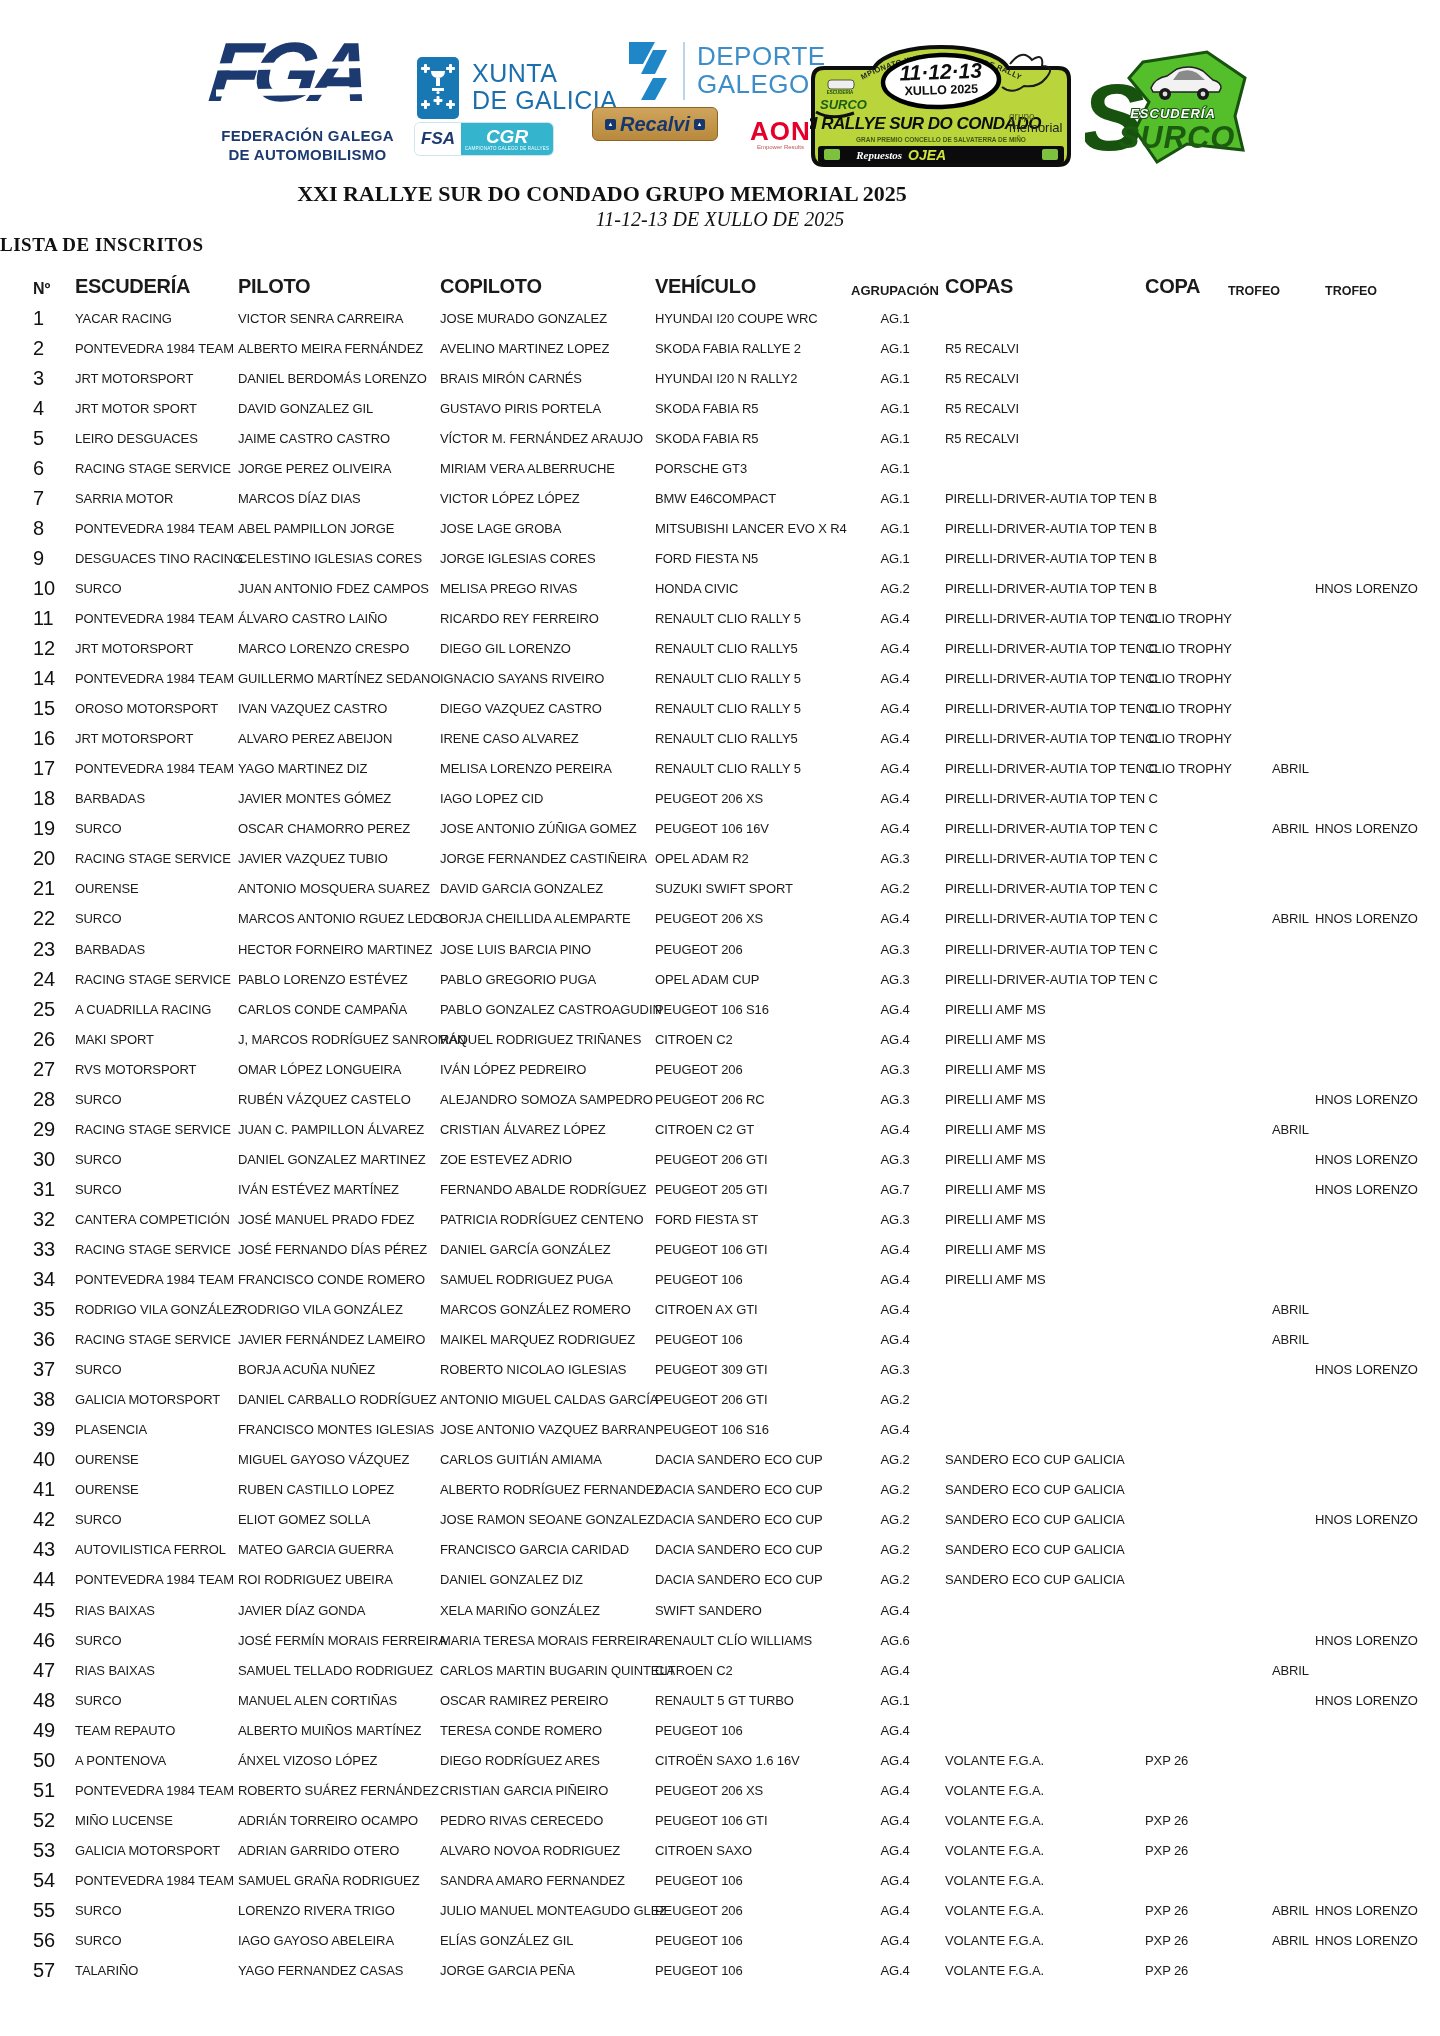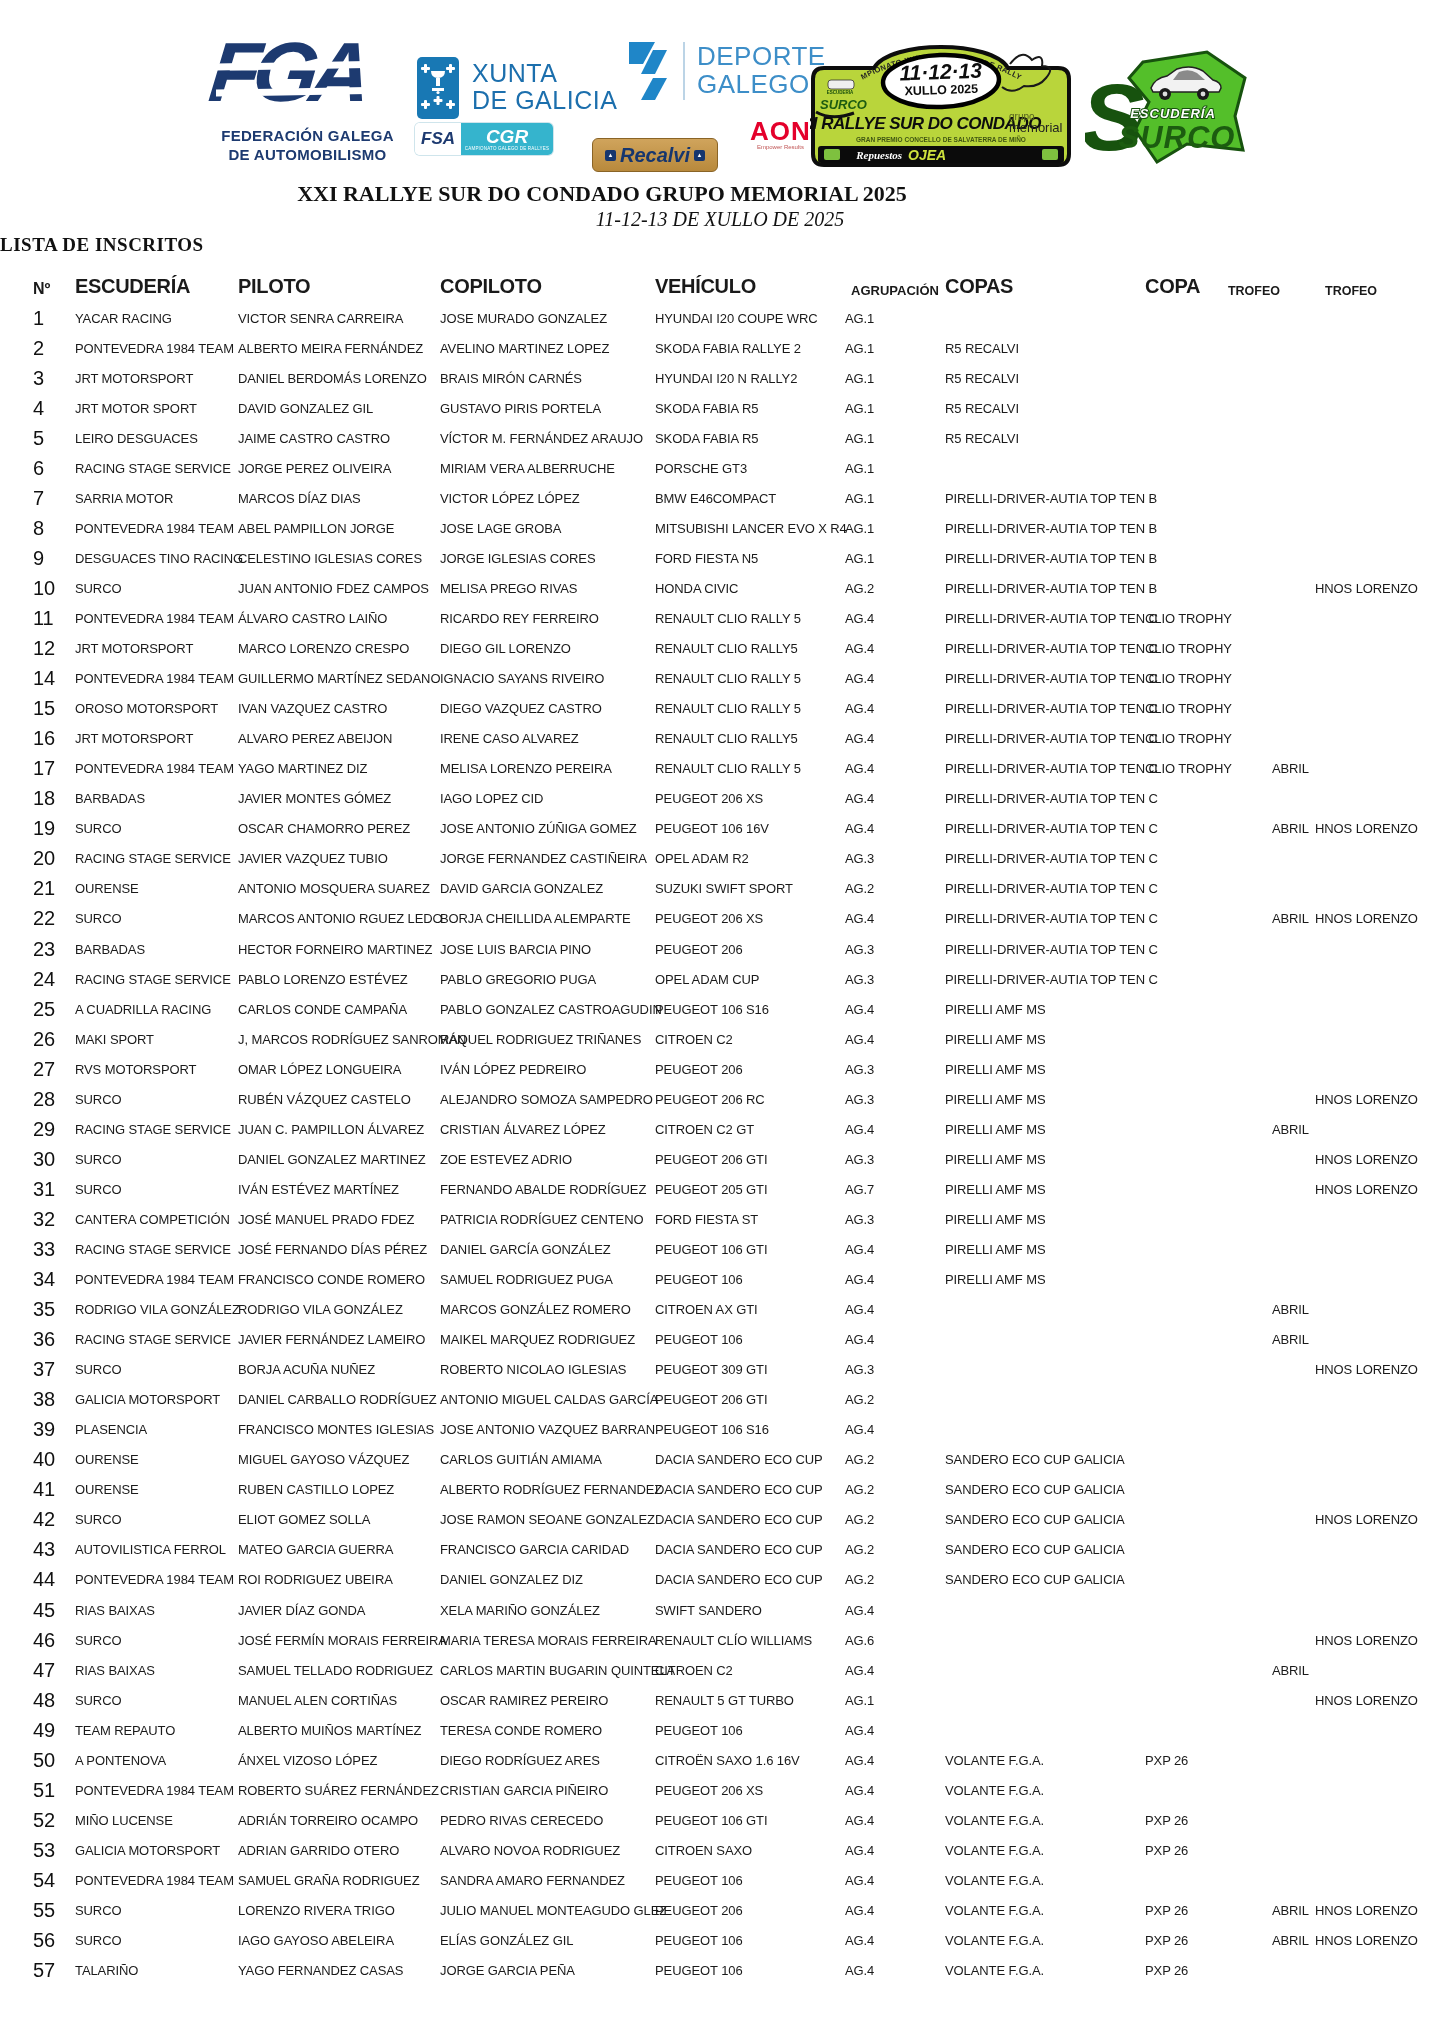--- a/index.html
+++ b/index.html
@@ -21,21 +21,21 @@
   .dep-div{width:2px;height:58px;background:#bcd4e6;margin-top:2px;}
   .dep-txt{color:#3d8ec8;font-size:26px;line-height:28px;letter-spacing:.5px;padding-top:2px;}
   .cgr{left:415px;top:123px;width:138px;height:32px;border-radius:5px;overflow:hidden;
        display:flex;box-shadow:0 0 0 1px #cfe5ec;}
   .cgr-left{width:46px;background:#fff;color:#1d3a70;font-weight:bold;font-style:italic;
             font-size:17px;display:flex;align-items:center;justify-content:center;}
   .cgr-right{flex:1;background:#35b4cd;color:#fff;display:flex;flex-direction:column;
              align-items:center;justify-content:center;}
   .cgr-big{font-weight:bold;font-style:italic;font-size:19px;line-height:19px;}
   .cgr-small{font-size:4.5px;letter-spacing:.2px;}
-  .recalvi{left:592px;top:138px;width:124px;height:32px;background:linear-gradient(#d0a45c,#b8893c);
+  .recalvi{left:592px;top:107px;width:124px;height:32px;background:linear-gradient(#d0a45c,#b8893c);
            border:1px solid #8a6426;border-radius:6px;display:flex;align-items:center;justify-content:center;gap:4px;}
   .rec-txt{color:#16366e;font-weight:bold;font-style:italic;font-size:20px;}
   .rec-ico{width:11px;height:11px;background:#16366e;color:#fff;font-size:6px;line-height:11px;
            text-align:center;border-radius:2px;}
   .aon{left:750px;top:118px;text-align:center;}
   .aon-big{color:#e4002b;font-weight:bold;font-size:26px;line-height:26px;letter-spacing:1px;}
   .aon-small{color:#c05555;font-size:6px;}
   .plate{left:810px;top:32px;}
   .surco-logo{left:1085px;top:50px;}
 
@@ -53,21 +53,21 @@
   .thead>div{white-space:nowrap;padding-bottom:2px;}
   .h-num{font-size:16px;font-weight:bold;padding-left:8px;}
   .h-big{font-size:20px;font-weight:bold;letter-spacing:-.3px;}
   .h-agr{font-size:13px;font-weight:bold;text-align:center;}
   .h-tro{font-size:12.5px;font-weight:bold;text-align:center;}
   .h-tro2{font-size:12.5px;font-weight:bold;text-align:left;padding-left:16px;}
   .tbody{position:absolute;left:0;top:303px;width:1440px;}
   .trow{display:grid;grid-template-columns:var(--cols);padding-left:25px;height:30.06px;align-items:center;}
   .cell{font-size:13px;white-space:nowrap;overflow:visible;letter-spacing:-.1px;color:#1a1a1a;}
   .c-num{font-size:20px;padding-left:8px;color:#111;}
-  .c-agrupacion{}
+  .c-agrupacion{text-align:center;}
   .c-trofeo1{text-align:right;}
   .c-trofeo2{padding-left:6px;}
 </style>
 </head>
 <body>
 
 <div class="page">
 
   <div class="abs fga-logo">
     <div class="fga-text">FGA</div>

